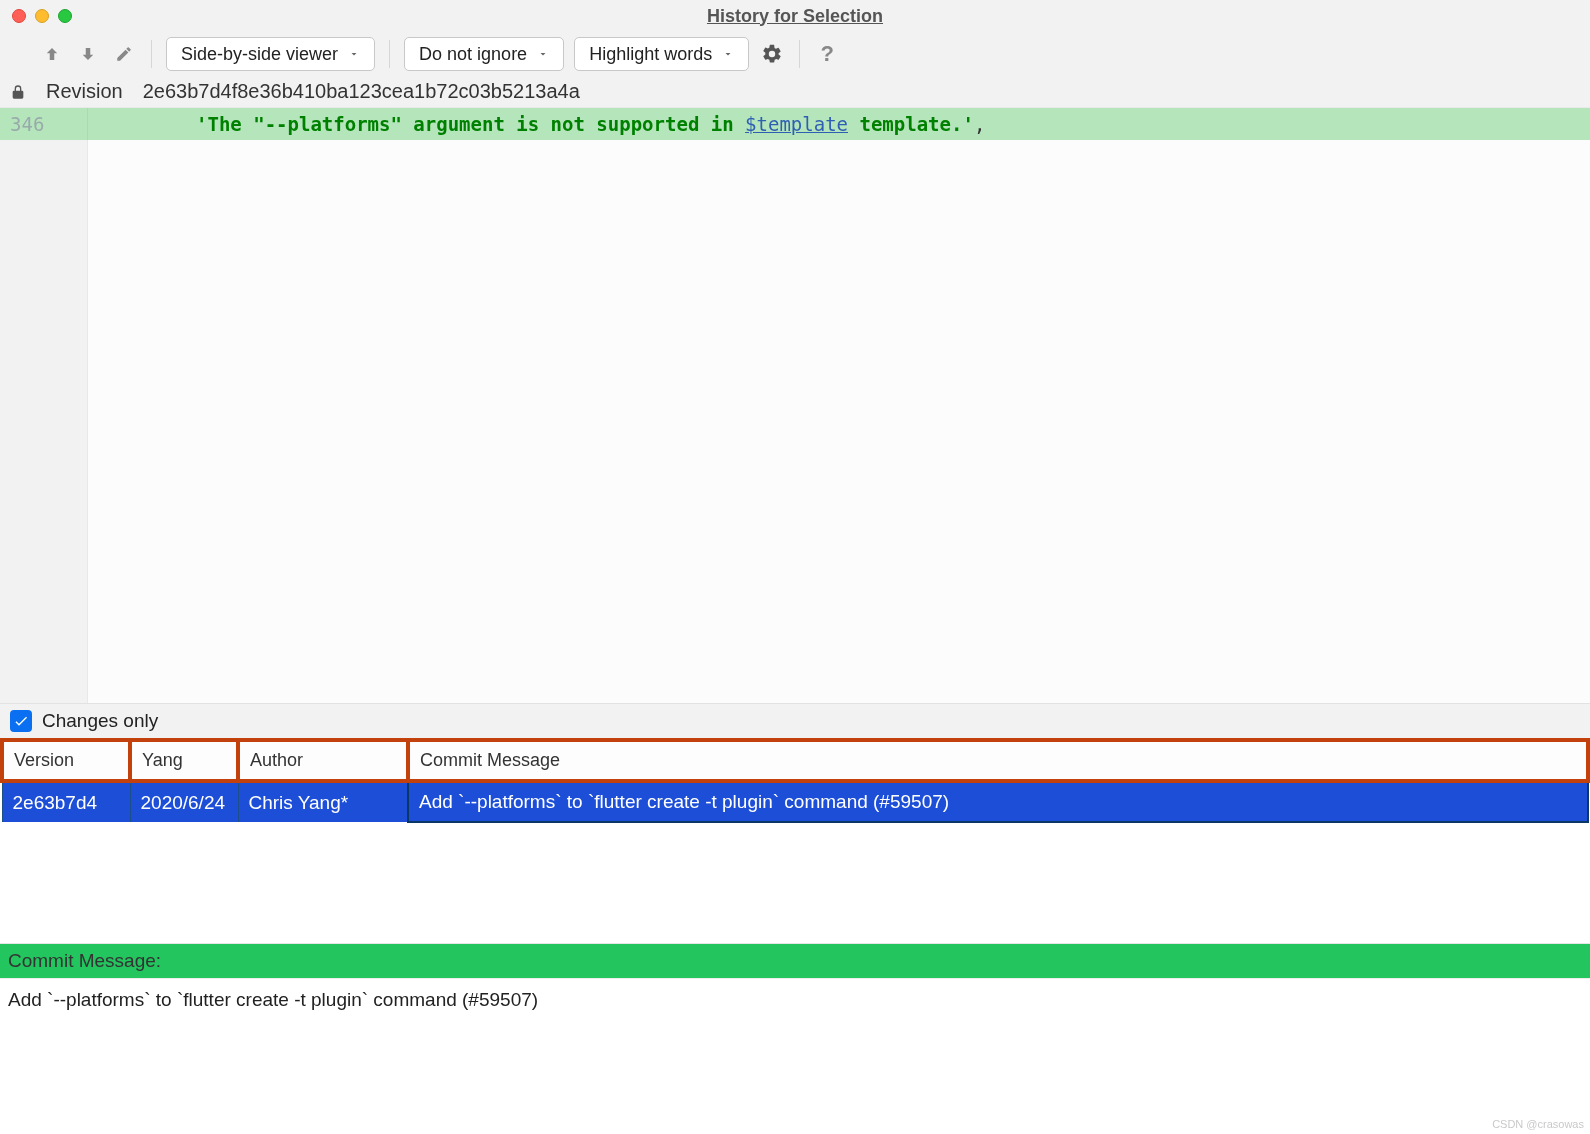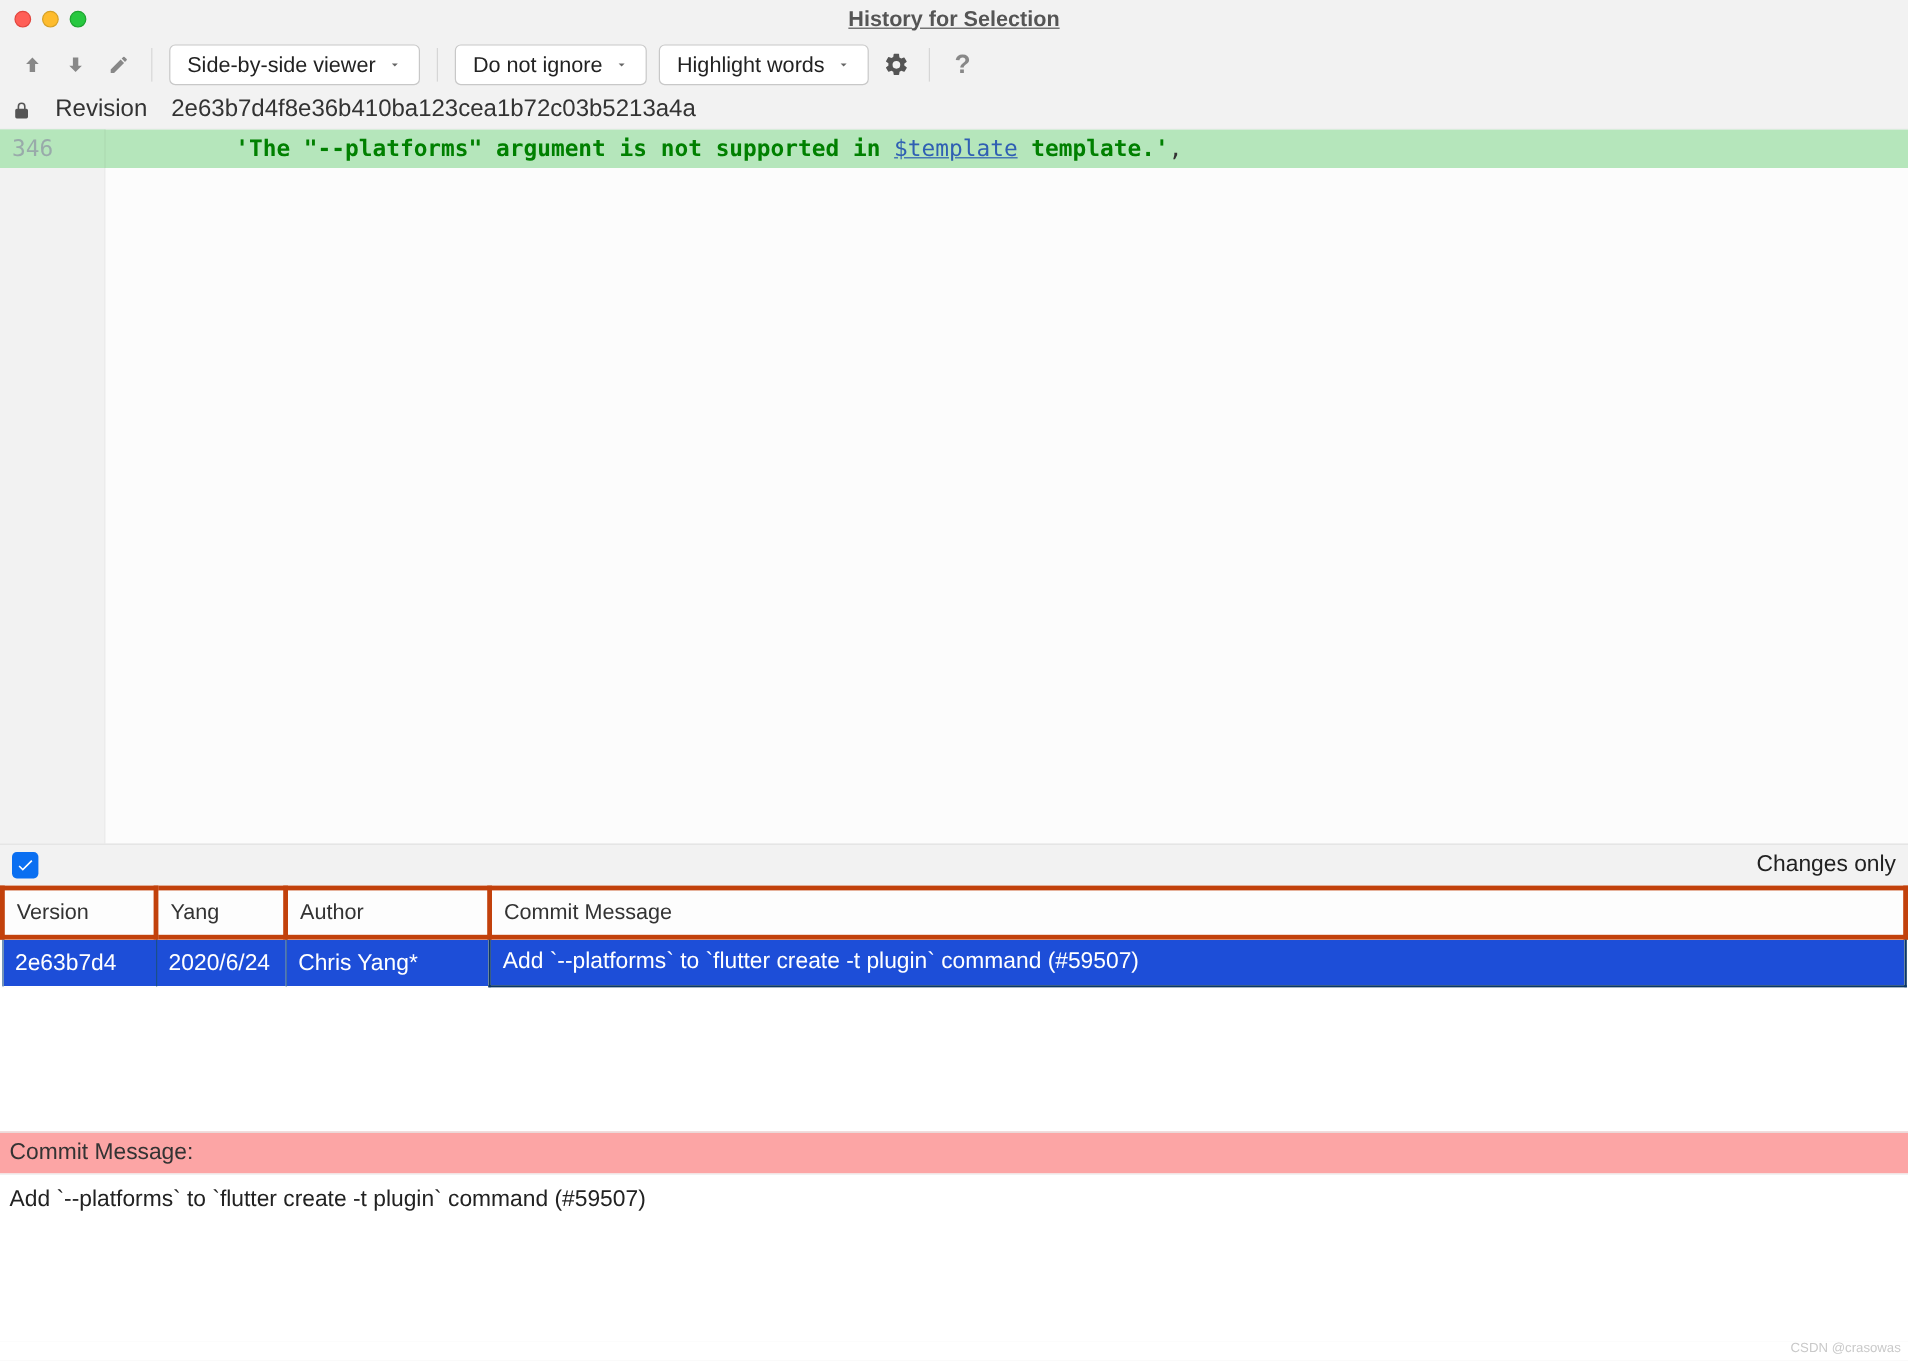--- a/index.html
+++ b/index.html
@@ -32,20 +32,21 @@
     font-weight: 700; color: #555; font-size: 18px; pointer-events: none; text-decoration: underline;
   }
 
   
   .toolbar {
     height: 44px;
     display: flex; align-items: center;
     gap: 10px;
     padding: 0 14px;
     background: #f2f2f2;
+    margin-left: 25px;
   }
   .tbtn {
     width: 26px; height: 26px; display: inline-flex; align-items: center; justify-content: center;
     color: #888; cursor: pointer;
   }
   .vdiv { width: 1px; height: 28px; background: #d6d6d6; margin: 0 4px; }
   .combo {
     display: inline-flex; align-items: center; gap: 10px;
     height: 34px; padding: 0 14px;
     background: #fff; border: 1px solid #c8c8c8; border-radius: 5px;
@@ -94,21 +95,21 @@
     color: #333;
   }
   .tok-str { color: #008000; font-weight: 600; }
   .tok-var { color: #2f5fb3; text-decoration: underline; }
   .tok-plain { color: #333; }
 
   
   .checkrow {
     display: flex; align-items: center; gap: 10px;
     padding: 6px 10px; background: #f2f2f2;
-    font-size: 19px; border-top: 1px solid #e2e2e2; justify-content: space-between;
+    font-size: 19px; border-top: 1px solid #e2e2e2;
   }
   .chk {
     width: 22px; height: 22px; border-radius: 4px;
     background: #0a6ff1; display: inline-flex; align-items: center; justify-content: center;
     color: #fff;
   }
 
   table.hist {
     width: 100%; border-collapse: collapse; background: #fff; table-layout: fixed;
   }
@@ -119,21 +120,21 @@
   }
   table.hist td {
     font-size: 19px; color: #fff; background: #1d4ed8;
     padding: 8px 10px; border-left: 1px solid #1a4f8a; border-right: 1px solid #1a4f8a;
     overflow: hidden; white-space: nowrap; text-overflow: clip;
   }
   table.hist td.msg { border: 2px solid #0a3766; }
   .histspace { height: 120px; background: #fff; }
 
   .commitlabel {
-    padding: 6px 8px; background: #fca5a5; font-size: 19px; color: #333;
+    padding: 6px 8px; background: #22c55e; font-size: 19px; color: #333;
     border-top: 1px solid #e6e6e6;
   }
   .commitbody {
     background: #fff; padding: 10px 8px; font-size: 19px; color: #222;
     min-height: 140px; border-top: 1px solid #eee;
   }
   .watermark {
     font-size: 11px; color: #c9c9c9; text-align: right; padding: 0 6px 4px 0;
     background: #fff;
   }

